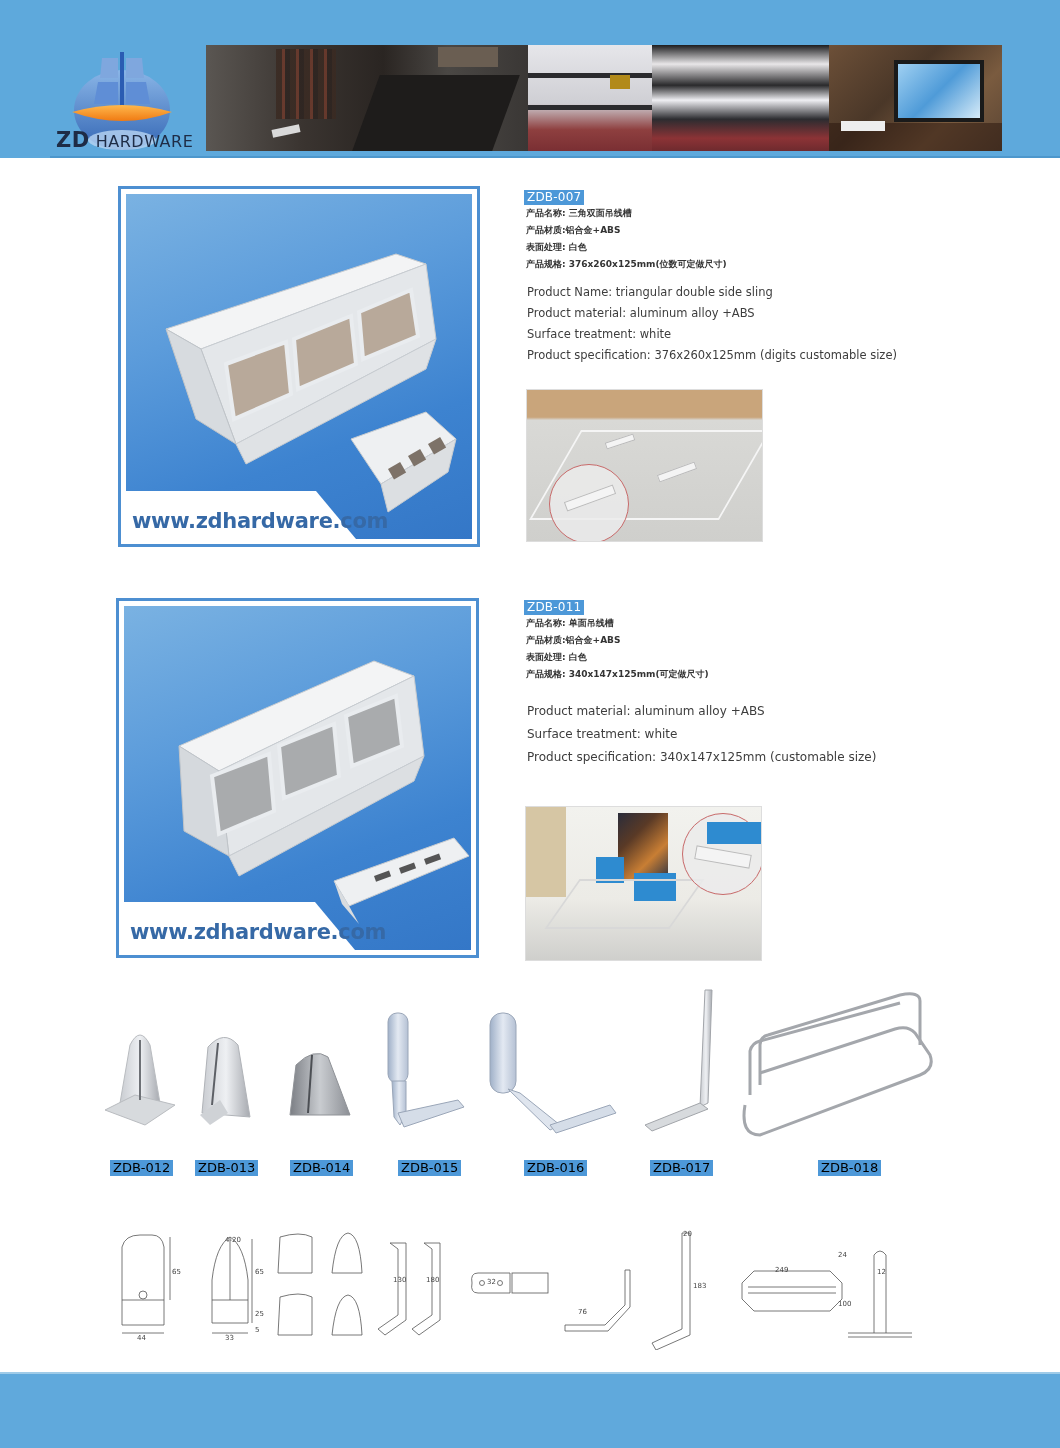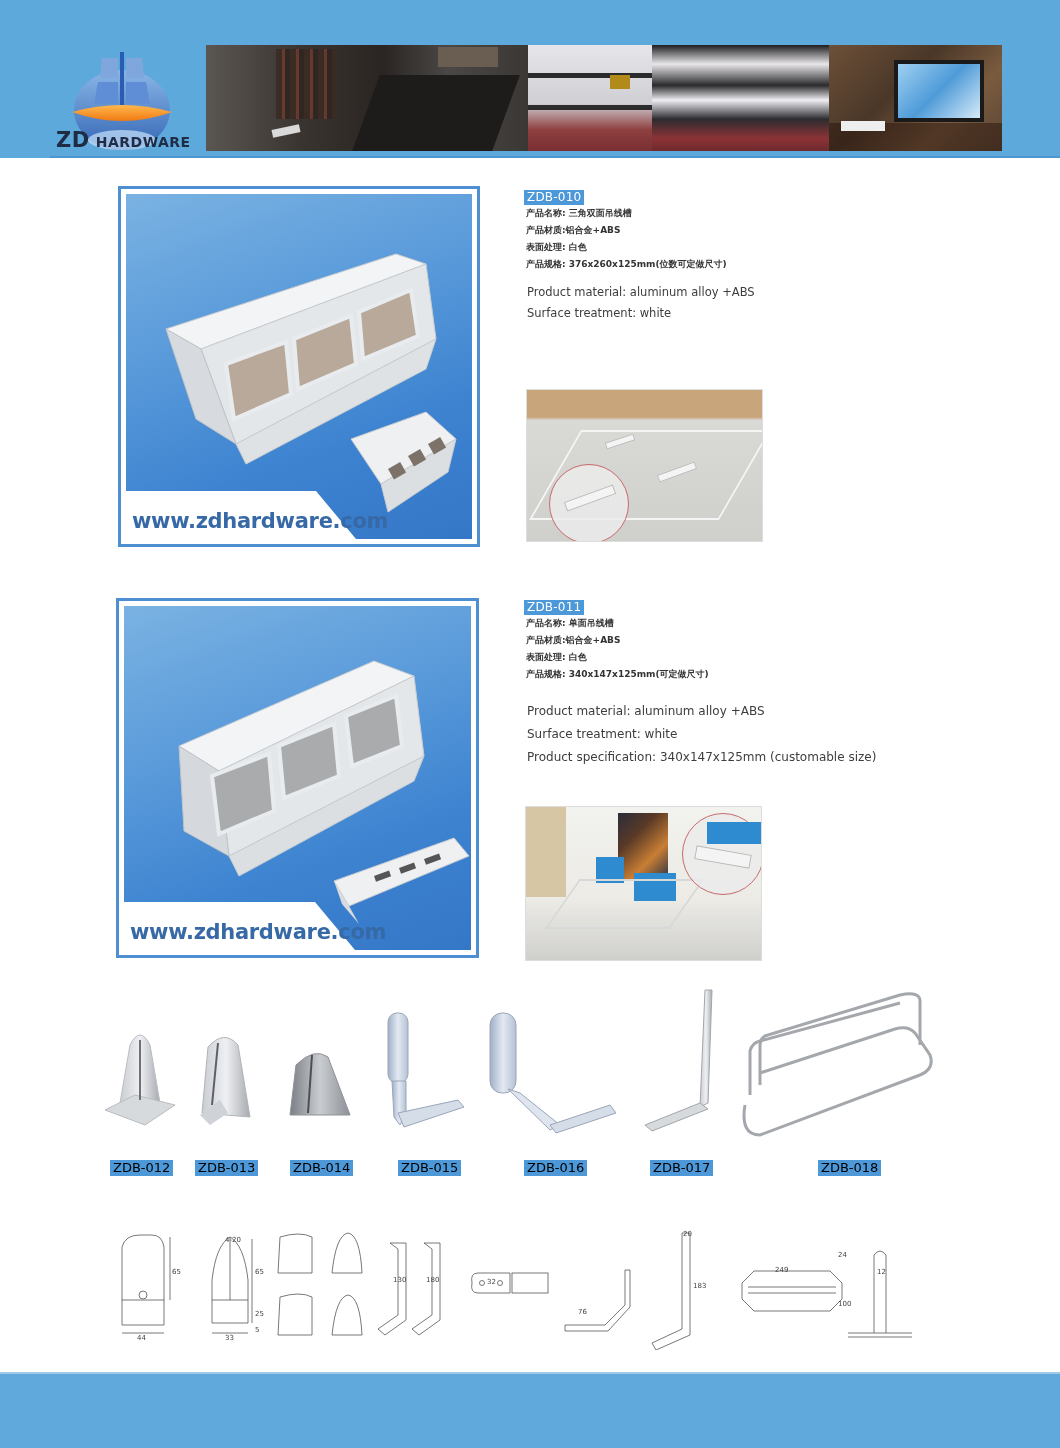--- a/index.html
+++ b/index.html
@@ -5,21 +5,21 @@
     * { margin: 0; padding: 0; box-sizing: border-box; }
     html, body { width: 1060px; height: 1448px; background: #ffffff; overflow: hidden; }
     body { position: relative; font-family: "Liberation Sans", sans-serif; color: #333; }
 
     
     .header { position: absolute; left: 0; top: 0; width: 1060px; height: 158px; background: #5ea9dc; }
     .header-line { position: absolute; left: 50px; top: 156px; width: 1010px; height: 2px; background: #4d97cc; }
     .logo { position: absolute; left: 54px; top: 48px; width: 136px; height: 106px; }
     .logo-text { position: absolute; left: 56px; top: 128px; font-size: 20px; color: #1e2c46; white-space: nowrap; letter-spacing: 0.5px; }
     .logo-text b { font-weight: 900; font-size: 21px; font-family: "DejaVu Sans", sans-serif; }
-    .logo-text span { font-family: "DejaVu Sans", sans-serif; font-weight: bold; font-size: 14px; }
+    .logo-text span { font-family: "DejaVu Sans", sans-serif; font-weight: normal; font-size: 16px; }
     .banner { position: absolute; left: 206px; top: 45px; width: 796px; height: 106px; display: flex; }
     .banner-panel { height: 100%; position: relative; overflow: hidden; }
     .bp1 { width: 322px; background: linear-gradient(90deg,#5a5652 0%,#3a3430 30%,#2a2522 55%,#4a4744 75%,#3a3735 100%); }
     .bp2 { width: 124px; background: linear-gradient(180deg,#e6e6ea 0%,#cfcfd4 55%,#8e3f3f 80%,#7a2f33 100%); }
     .bp3 { width: 177px; background: linear-gradient(180deg,#1d1d1f 0%,#e8e6e8 18%,#2a2a2c 38%,#efeff3 52%,#2c2c30 70%,#8c3336 88%,#6e2a2e 100%); }
     .bp4 { width: 173px; background: linear-gradient(135deg,#6d5038 0%,#4a3728 40%,#7a5b3f 70%,#5a4534 100%); }
     .monitor { position: absolute; left: 65px; top: 15px; width: 90px; height: 62px; background: linear-gradient(135deg,#9fd0f2,#4f9bd8,#d6ebf8); border: 4px solid #1a1a1a; }
     .desk-shape { position: absolute; left: 0; bottom: 0; width: 100%; height: 28px; background: rgba(40,20,12,0.5); }
     .shelf { position: absolute; left: 0; width: 100%; height: 5px; background: #2b2b2e; }
 
@@ -113,30 +113,32 @@
       <polygon points="255,290 330,245 322,278 262,318" fill="#dcdfe2" stroke="#c8ccd0"></polygon>
       <rect x="262" y="275" width="14" height="12" fill="#7d7268" transform="rotate(-30 262 275)"></rect>
       <rect x="282" y="262" width="14" height="12" fill="#7d7268" transform="rotate(-30 282 262)"></rect>
       <rect x="302" y="250" width="14" height="12" fill="#7d7268" transform="rotate(-30 302 250)"></rect>
     </svg>
     <div class="prod-white-tab"></div>
     <div class="prod-url">www.zdhardware.com</div>
   </div>
 </div>
 
-<div class="code-badge" style="left:524px;top:190px;">ZDB-010</div>
+<div class="code-badge" style="left:524px;top:190px;">ZDB-007</div>
 <div class="cn-lines" style="left:526px;top:205px;">
   <div>产品名称: 三角双面吊线槽</div>
   <div>产品材质:铝合金+ABS</div>
   <div>表面处理: 白色</div>
   <div>产品规格: 376x260x125mm(位数可定做尺寸)</div>
 </div>
 <div class="en-lines" style="left:527px;top:282px;">
+  <div>Product Name: triangular double side sling</div>
   <div>Product material: aluminum alloy +ABS</div>
   <div>Surface treatment: white</div>
+  <div>Product specification: 376x260x125mm (digits customable size)</div>
 </div>
 
 <div class="scene scene1" style="left:526px;top:389px;width:237px;height:153px;">
   <div style="position:absolute;left:28px;top:40px;width:190px;height:90px;border:2px solid #f5f5f5;transform:skewX(-30deg);"></div>
   <div class="bar" style="left:78px;top:48px;width:30px;height:7px;transform:rotate(-18deg);"></div>
   <div class="bar" style="left:130px;top:78px;width:40px;height:8px;transform:rotate(-20deg);"></div>
   <div class="circle" style="left:22px;top:74px;width:80px;height:80px;">
     <div class="bar" style="left:14px;top:28px;width:52px;height:10px;transform:rotate(-20deg);"></div>
   </div>
 </div>

